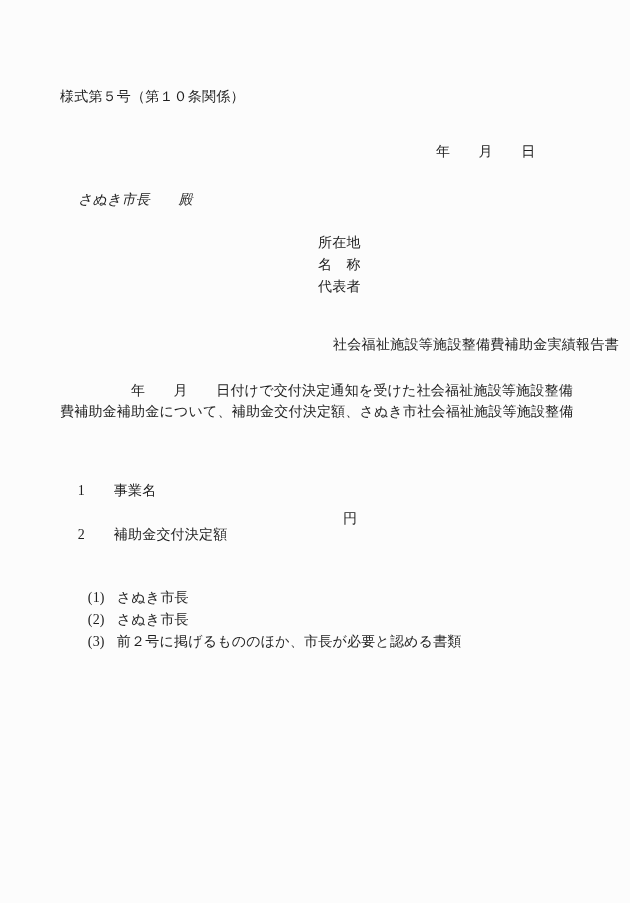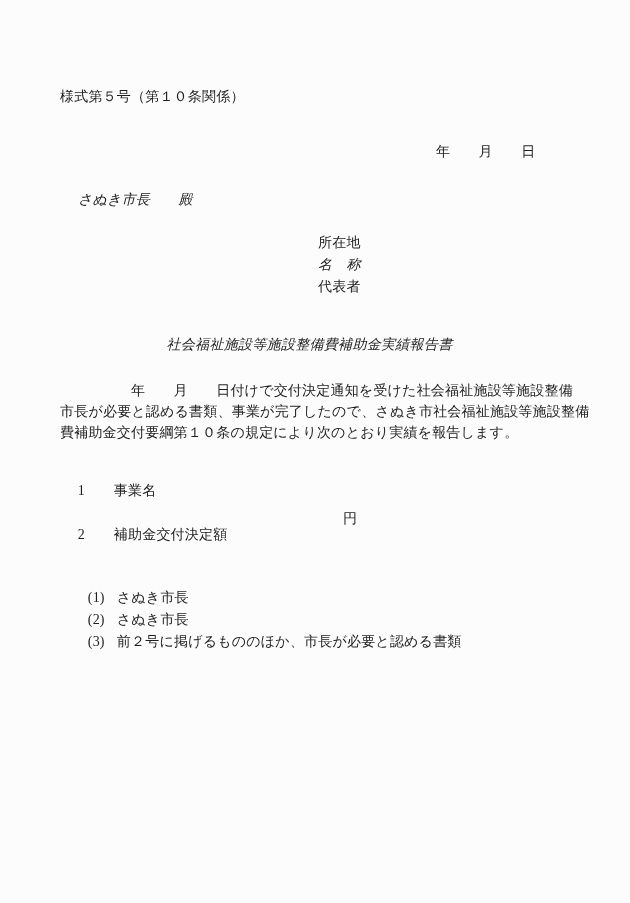--- a/index.html
+++ b/index.html
@@ -20,23 +20,22 @@
     padding-left: 7px;
   }
   .line {
     position: absolute;
     white-space: pre;
     line-height: 16px;
   }
   .centered {
     left: 0;
     right: 18px;
-    text-align: center;
+    text-align: right;
     letter-spacing: 0.3px;
-    font-style: italic;
   }
   .item-num {
     display: inline-block;
     width: 36px;
   }
   .sub-num {
     display: inline-block;
     width: 29px;
   }
 </style>
@@ -46,31 +45,30 @@
 <div class="page">
 
   <div class="line" style="left:60px; top:89px;">様式第５号（第１０条関係）</div>
 
   <div class="line" style="left:436px; top:128px;margin-top:16px;">年　　月　　日</div>
 
   <div class="line" style="left:78px; top:192px;font-style:italic;">さぬき市長　　殿</div>
 
   <div class="line" style="left:318px; top:235px;">所在地</div>
 
-  <div class="line" style="left:318px; top:257px;font-style:italic;">名　称</div>
+  <div class="line" style="left:318px; top:257px;">名　称</div>
 
   <div class="line" style="left:318px; top:279px;">代表者</div>
 
   <div class="line centered" style="top:337px;">社会福祉施設等施設整備費補助金実績報告書</div>
 
   <div class="line" style="left:60px; top:383px;">　　　　　年　　月　　日付けで交付決定通知を受けた社会福祉施設等施設整備</div>
 
-  <div class="line" style="left:60px; top:404px;">市長が必要と認める書類、事業が完了したので、さぬき市社会福祉施設等施設整備</div>
+  <div class="line" style="left:60px; top:404px;">費補助金補助金について、補助金交付決定額、さぬき市社会福祉施設等施設整備</div>
 
-  <div class="line" style="left:60px; top:425px;">費補助金交付要綱第１０条の規定により次のとおり実績を報告します。</div>
 
   <div class="line" style="left:63px; top:467px;">
     <span class="item-num">1</span><span>事業名</span>
   </div>
 
   <div class="line" style="left:63px; top:511px;">
     <span class="item-num">2</span><span>補助金交付決定額</span>
   </div>
 
   <div class="line" style="left:343px; top:511px;">円</div>

